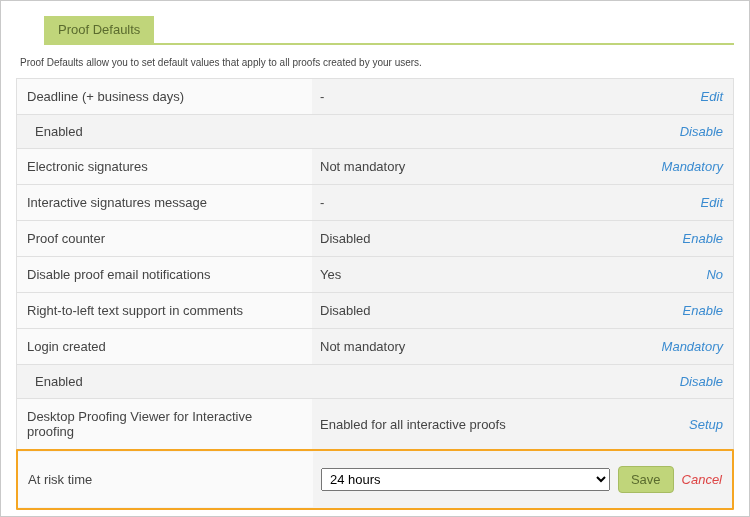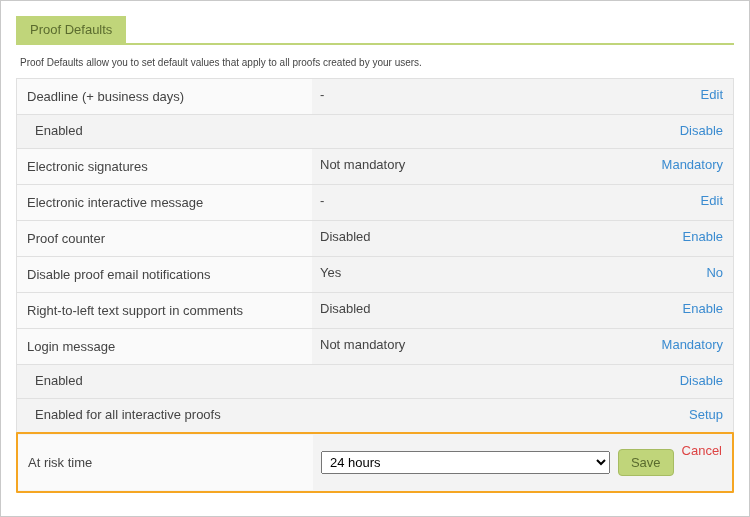--- a/index.html
+++ b/index.html
@@ -15,38 +15,40 @@
   .frame {
     width: 750px;
     height: 517px;
     border: 1px solid #c9c9c9;
     padding: 15px 15px 5px 15px;
   }
   .tabbar {
     border-bottom: 2px solid #c0d57a;
     display: flex;
     align-items: center;
+    margin-left: 28px;
   }
   .tab {
     background: #c0d57a;
     color: #5a6b2e;
     padding: 6px 14px;
     font-size: 13px;
   }
   .intro {
     color: #454545;
     padding: 12px 4px 10px 4px;
     font-size: 10px;
   }
   .settings {
     border: 1px solid #e0e0e0;
     border-bottom: none;
   }
   .row {
     display: flex;
+    align-items: center;
     border-bottom: 1px solid #e0e0e0;
     background: #f3f3f3;
     padding: 8px 10px;
     min-height: 34px;
   }
   .row .label {
     flex: 0 0 295px;
     background: #fafafa;
     margin: -8px 0 -8px -10px;
     padding: 10px 10px;
@@ -59,20 +61,21 @@
     flex: 1 1 auto;
     color: #444;
     padding-left: 8px;
   }
   .row .action {
     flex: 0 0 auto;
     color: #3a8bd0;
     cursor: pointer;
     font-size: 13px;
     padding-left: 8px;
+    font-style: italic;
   }
   .row .action.cancel { color: #d44; }
   .row select {
     width: 100%;
     font-size: 13px;
     padding: 2px 4px;
   }
   .row .value.editing {
     display: flex;
     align-items: center;
@@ -126,21 +129,21 @@
       <div class="action">Disable</div>
     </div>
 
     <div class="row">
       <div class="label">Electronic signatures</div>
       <div class="value">Not mandatory</div>
       <div class="action">Mandatory</div>
     </div>
 
     <div class="row">
-      <div class="label">Electronic interactive message</div>
+      <div class="label">Interactive signatures message</div>
       <div class="value">-</div>
       <div class="action">Edit</div>
     </div>
 
     <div class="row">
       <div class="label">Proof counter</div>
       <div class="value">Disabled</div>
       <div class="action">Enable</div>
     </div>
 
@@ -151,31 +154,32 @@
       <div class="action">No</div>
     </div>
 
     <div class="row">
       <div class="label">Right-to-left text support in comments</div>
       <div class="value">Disabled</div>
       <div class="action">Enable</div>
     </div>
 
     <div class="row">
-      <div class="label">Login message</div>
+      <div class="label">Login created</div>
       <div class="value">Not mandatory</div>
       <div class="action">Mandatory</div>
     </div>
 
     <div class="row">
       <div class="value">Enabled</div>
       <div class="action">Disable</div>
     </div>
 
     <div class="row">
+      <div class="label">Desktop Proofing Viewer for Interactive proofing</div>
       <div class="value">Enabled for all interactive proofs</div>
       <div class="action">Setup</div>
     </div>
 
   </div>
 
   <div class="highlight-box">
     <div class="settings">
 
       <div class="row edit-row">

